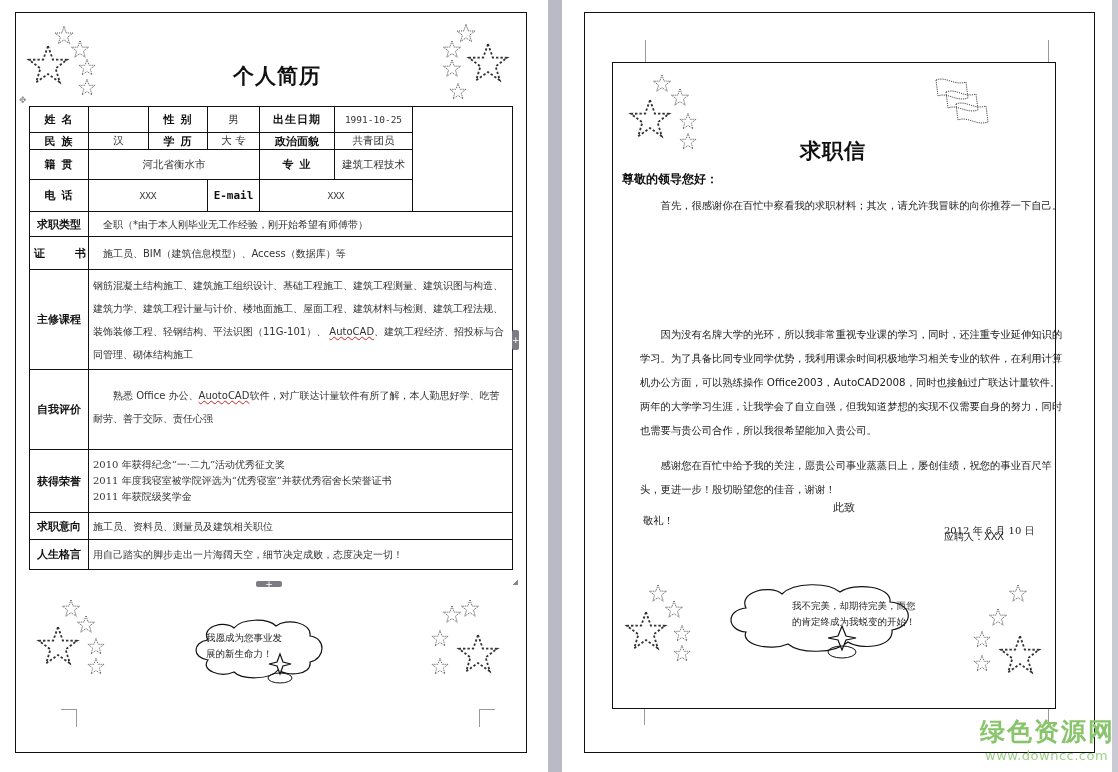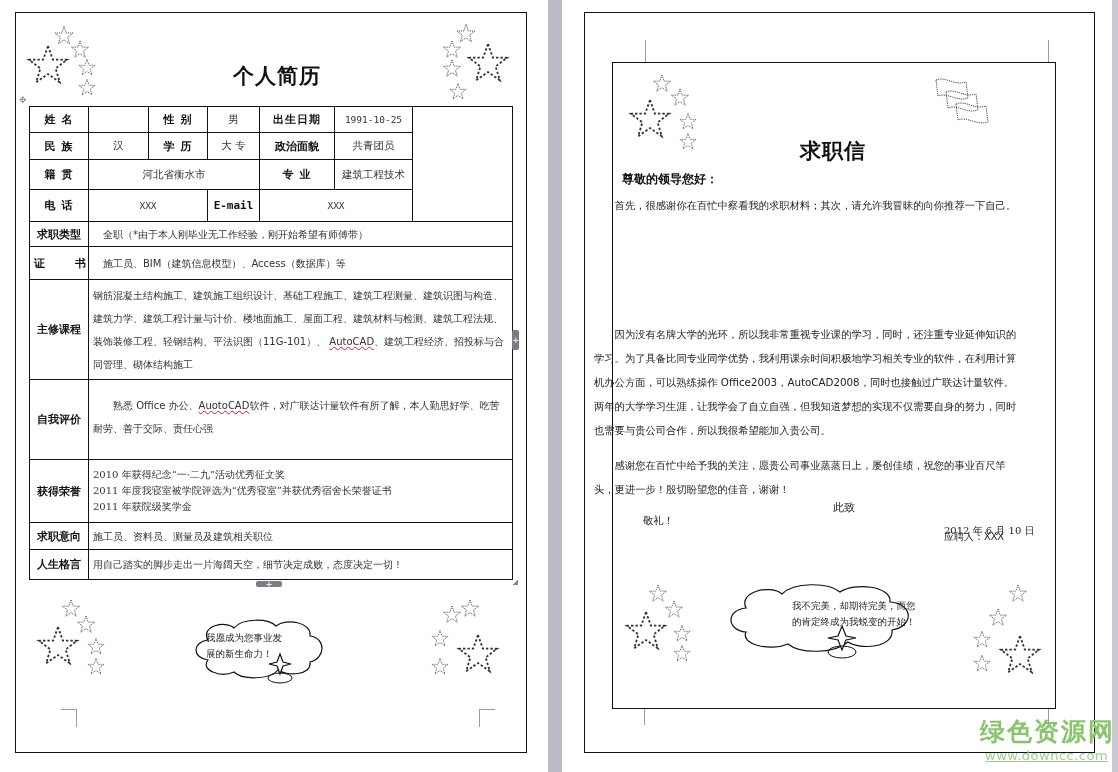--- a/index.html
+++ b/index.html
@@ -11,26 +11,26 @@
   .corner{position:absolute;border-color:#9a9a9a;border-style:solid;border-width:0;}
   .title{position:absolute;font-family:"DejaVu Serif","Liberation Serif",serif;font-size:21px;font-weight:bold;letter-spacing:1px;color:#111;}
   table.resume{position:absolute;left:29px;top:106px;width:483px;border-collapse:collapse;table-layout:fixed;font-size:10.5px;}
   table.resume td{border:1.3px solid #111;padding:0 4px;vertical-align:middle;text-align:center;box-sizing:border-box;}
   table.resume td.lbl{font-weight:bold;font-size:11px;letter-spacing:1px;}
   table.resume td.val{color:#333;}
   table.resume td.left{text-align:left;color:#333;line-height:23px;font-size:10px;}
   td.mono{font-family:"DejaVu Sans Mono","Liberation Mono",monospace;font-size:9.5px;}
   .spell{text-decoration:underline wavy #d02020;text-decoration-thickness:1px;}
   .handle{position:absolute;background:#7c7c84;border-radius:2px;color:#fff;font-size:9px;text-align:center;}
-  .letter{position:absolute;left:594px;width:428px;font-size:10.3px;color:#222;line-height:24px;}
+  .letter{position:absolute;left:640px;width:428px;font-size:10.3px;color:#222;line-height:24px;}
   .letter p{margin:0;text-indent:2em;}
   .greet{position:absolute;left:622px;top:171px;font-weight:bold;font-size:12px;}
   .cloud-text{position:absolute;font-size:9.5px;line-height:16px;color:#222;}
   .watermark{position:absolute;left:980px;top:715px;color:#88c46a;font-size:25px;font-weight:bold;letter-spacing:2px;}
-  .watermark-url{position:absolute;left:985px;top:748px;color:#9fd08a;font-size:13px;letter-spacing:0.5px;text-decoration:underline;}
+  .watermark-url{position:absolute;left:985px;top:748px;color:#9fd08a;font-size:13px;letter-spacing:0.5px;}
   svg{position:absolute;overflow:visible;}
 </style>
 </head>
 <body>
 
 <div class="page" style="left:15px;top:12px;width:512px;height:741px;"></div>
 
 <svg style="left:30px;top:22px;" width="70" height="85">
   <defs>
     <path id="star" d="M0,-10 L2.4,-3.2 9.5,-3.1 3.8,1.2 5.9,8.1 0,4 -5.9,8.1 -3.8,1.2 -9.5,-3.1 -2.4,-3.2Z" fill="none" stroke="#333" stroke-width="0.9" stroke-dasharray="1.2 1"></path>
@@ -67,21 +67,21 @@
   <tbody>
       <tr style="height:26px">
     <td class="lbl">姓 名</td>
     <td class="val"></td>
     <td class="lbl">性 别</td>
     <td class="val">男</td>
     <td class="lbl">出生日期</td>
     <td class="val mono">1991-10-25</td>
     <td rowspan="4"></td>
   </tr>
-  <tr style="height:27px">
+  <tr style="height:17px">
     <td class="lbl">民 族</td>
     <td class="val">汉</td>
     <td class="lbl">学 历</td>
     <td class="val">大 专</td>
     <td class="lbl" style="letter-spacing:0">政治面貌</td>
     <td class="val">共青团员</td>
   </tr>
   <tr style="height:30px">
     <td class="lbl">籍 贯</td>
     <td colspan="3" class="val">河北省衡水市</td>

